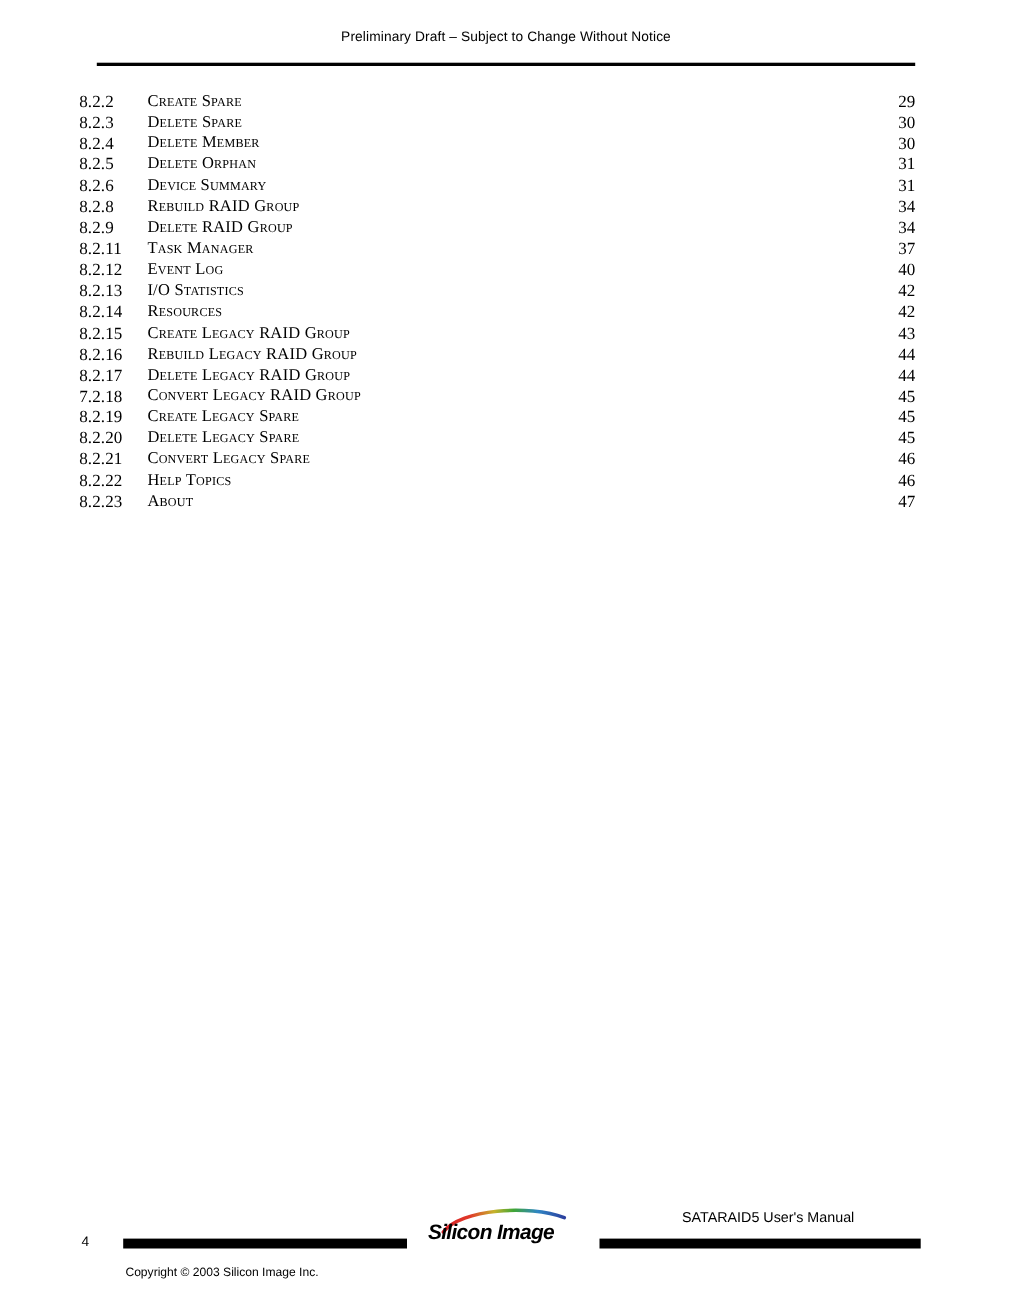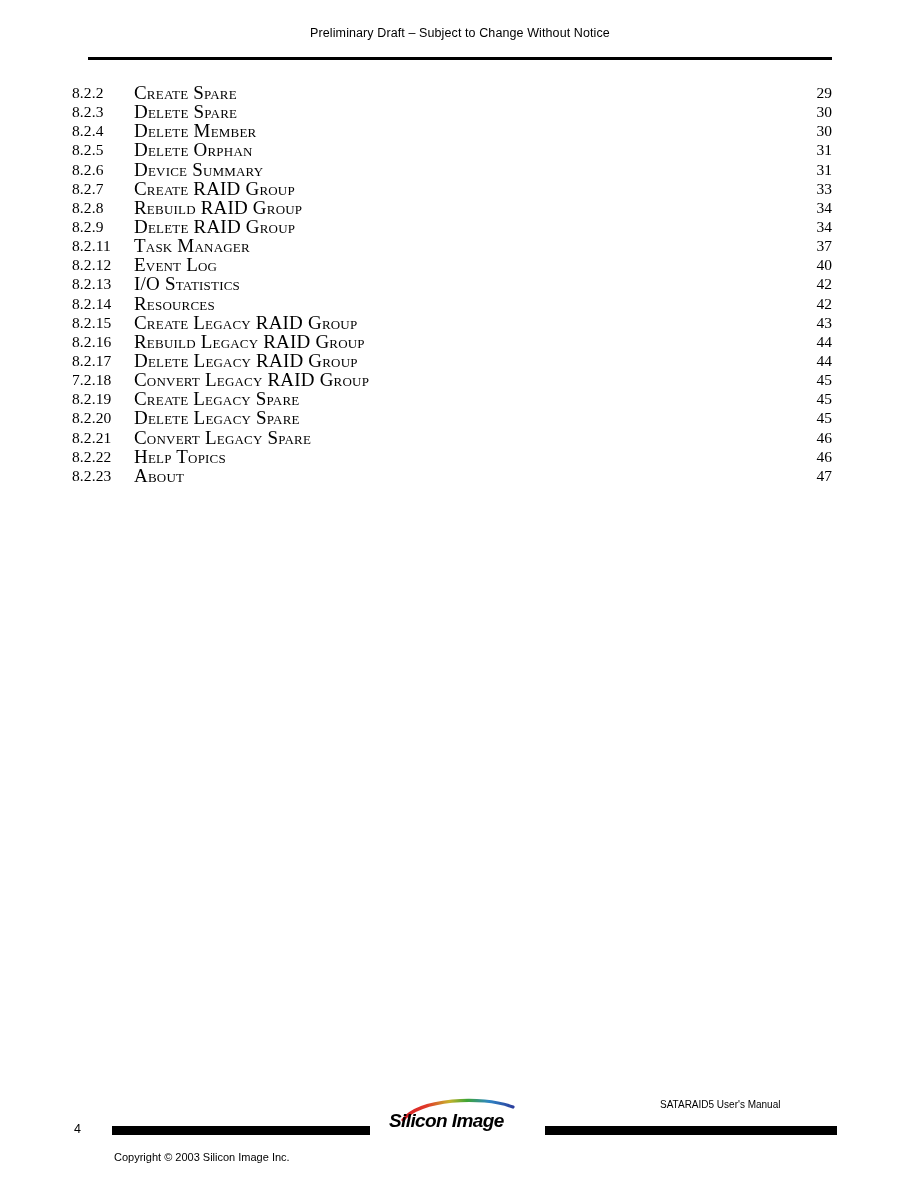--- a/index.html
+++ b/index.html
@@ -59,21 +59,21 @@
     left: 72px;
     top: 0;
     font-size: 15.5px;
     letter-spacing: 0.1px;
   }
   .toc-title {
     position: absolute;
     left: 134px;
     top: 0;
     font-variant: small-caps;
-    font-size: 19px;
+    font-size: 15px;
     letter-spacing: 0.2px;
   }
   .toc-row.indent .toc-title {
     left: 141px;
   }
   .toc-page {
     position: absolute;
     left: 770px;
     top: 0;
     width: 62px;
@@ -85,24 +85,24 @@
   .footer-copyright {
     position: absolute;
     left: 114px;
     top: 1151px;
     font-family: "Liberation Sans", sans-serif;
     font-size: 11px;
     color: #000000;
   }
   .footer-manual {
     position: absolute;
-    left: 660px;
+    left: 620px;
     top: 1099px;
     font-family: "Liberation Sans", sans-serif;
-    font-size: 10px;
+    font-size: 13px;
     color: #000000;
   }
   .footer-pagenum {
     position: absolute;
     left: 74px;
     top: 1122px;
     font-family: "Liberation Sans", sans-serif;
     font-size: 12.5px;
     color: #000000;
   }
@@ -171,25 +171,20 @@
       </div>
       <div class="toc-row">
         <span class="toc-num">8.2.5</span>
         <span class="toc-title">Delete Orphan</span>
         <span class="toc-page">31</span>
       </div>
       <div class="toc-row">
         <span class="toc-num">8.2.6</span>
         <span class="toc-title">Device Summary</span>
         <span class="toc-page">31</span>
-      </div>
-      <div class="toc-row">
-        <span class="toc-num">8.2.7</span>
-        <span class="toc-title">Create RAID Group</span>
-        <span class="toc-page">33</span>
       </div>
       <div class="toc-row">
         <span class="toc-num">8.2.8</span>
         <span class="toc-title">Rebuild RAID Group</span>
         <span class="toc-page">34</span>
       </div>
       <div class="toc-row">
         <span class="toc-num">8.2.9</span>
         <span class="toc-title">Delete RAID Group</span>
         <span class="toc-page">34</span>

